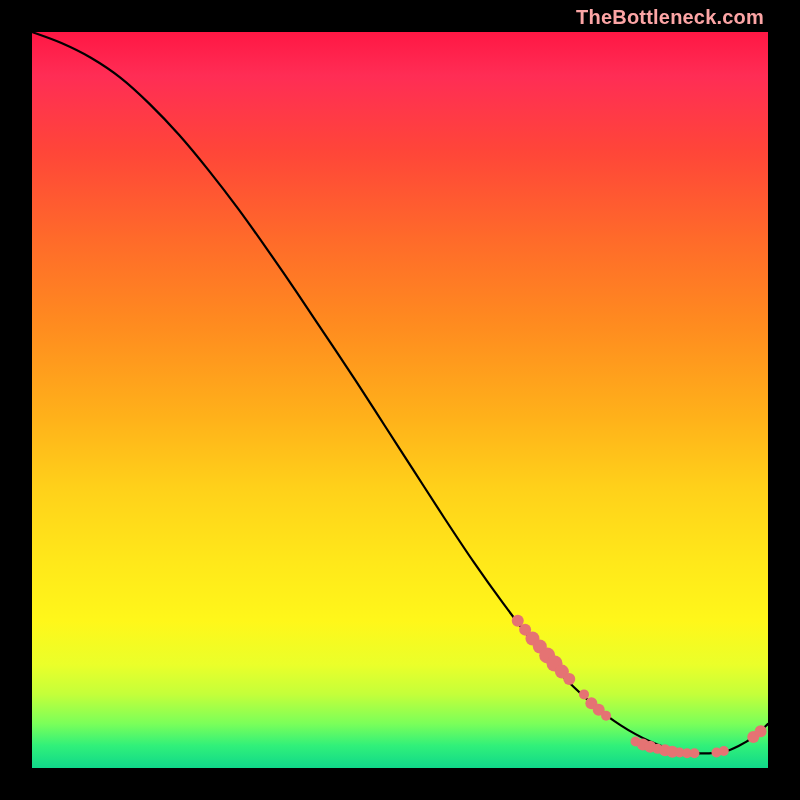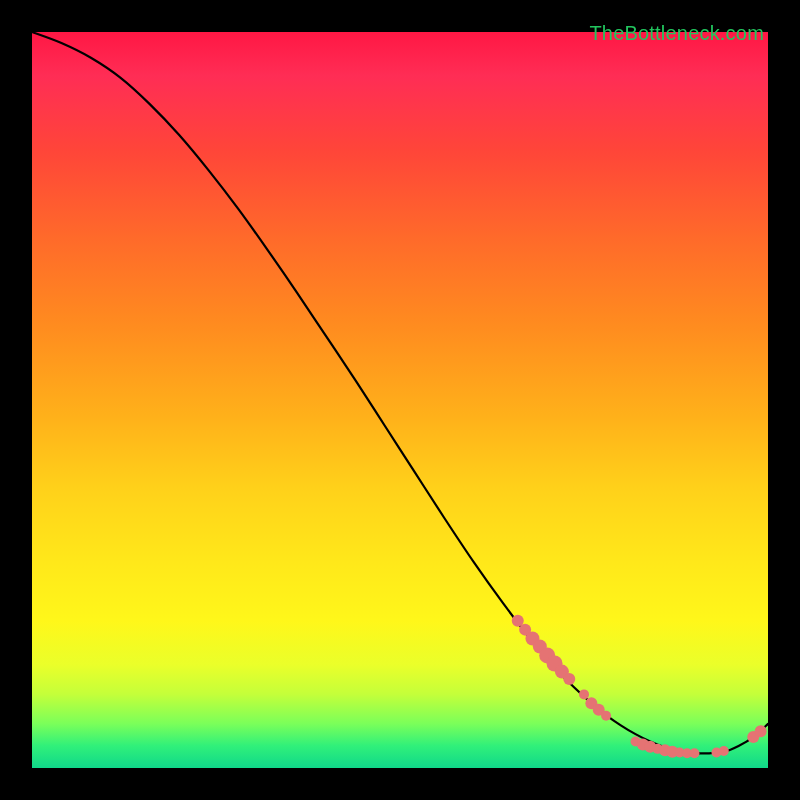--- a/index.html
+++ b/index.html
@@ -37,26 +37,26 @@
       #fff71a 80%,
       #eaff2a 86%,
       #c4ff3a 90%,
       #7aff5a 94%,
       #30f07a 97%,
       #10d88a 100%
     );
   }
   .watermark {
     position: absolute;
-    top: 22px;
+    top: 6px;
     right: 36px;
-    color: #22c55e;
+    color: #fca5a5;
     font-size: 20px;
     letter-spacing: 0.2px;
-    font-weight: 400;
+    font-weight: 700;
     user-select: none;
   }
   svg.overlay {
     position: absolute;
     left: 32px;
     top: 32px;
     width: 736px;
     height: 736px;
     overflow: visible;
   }

